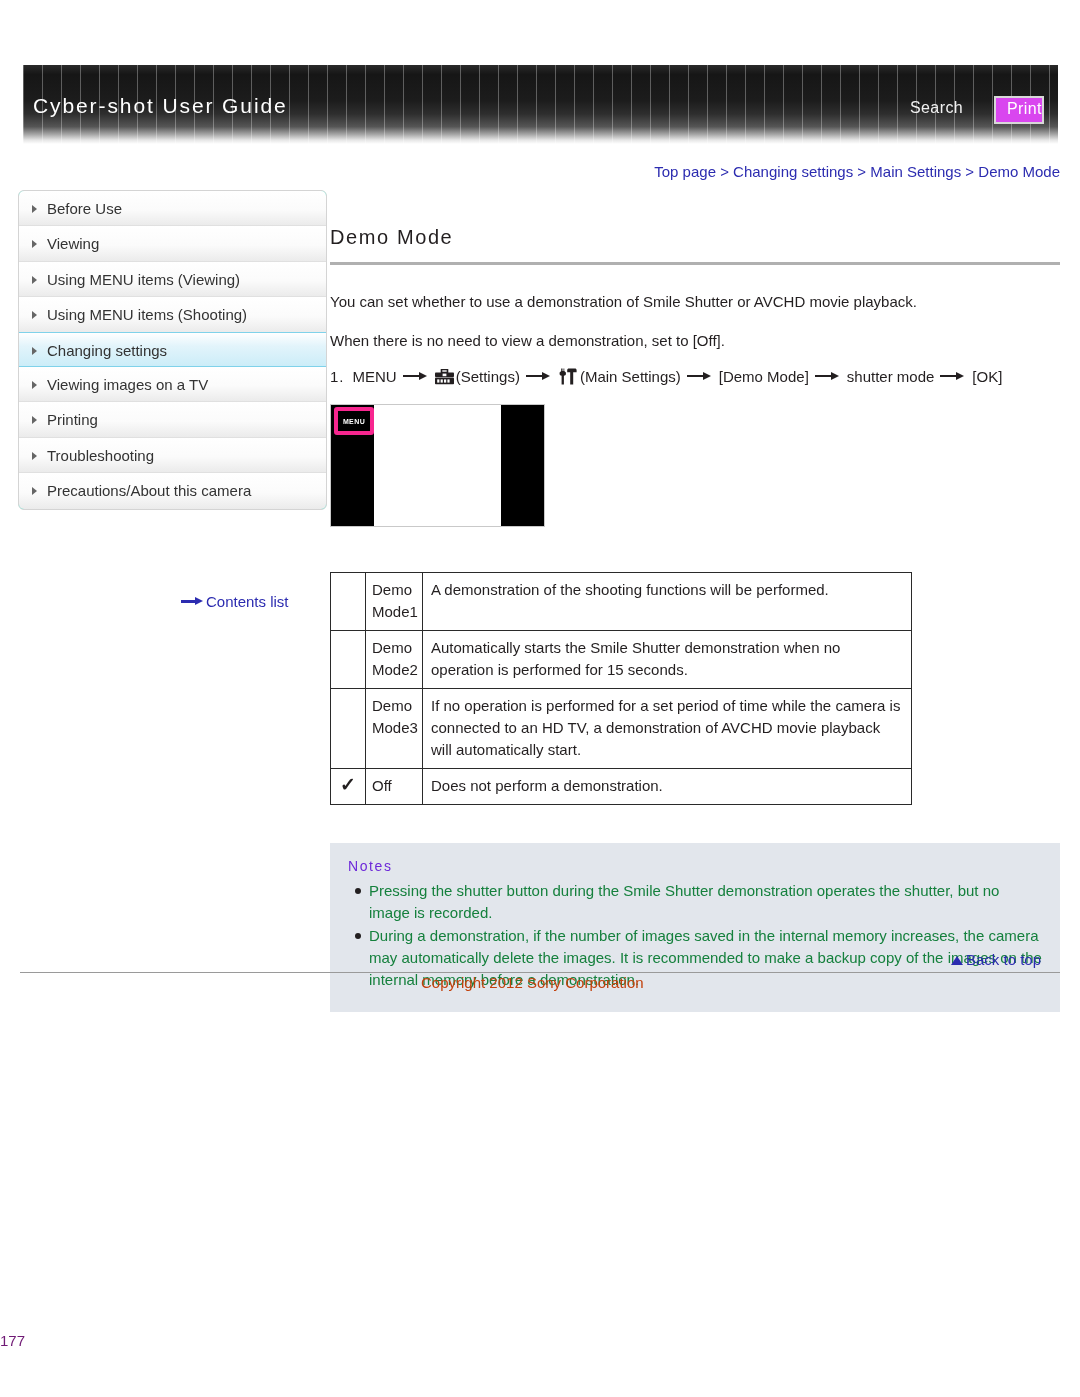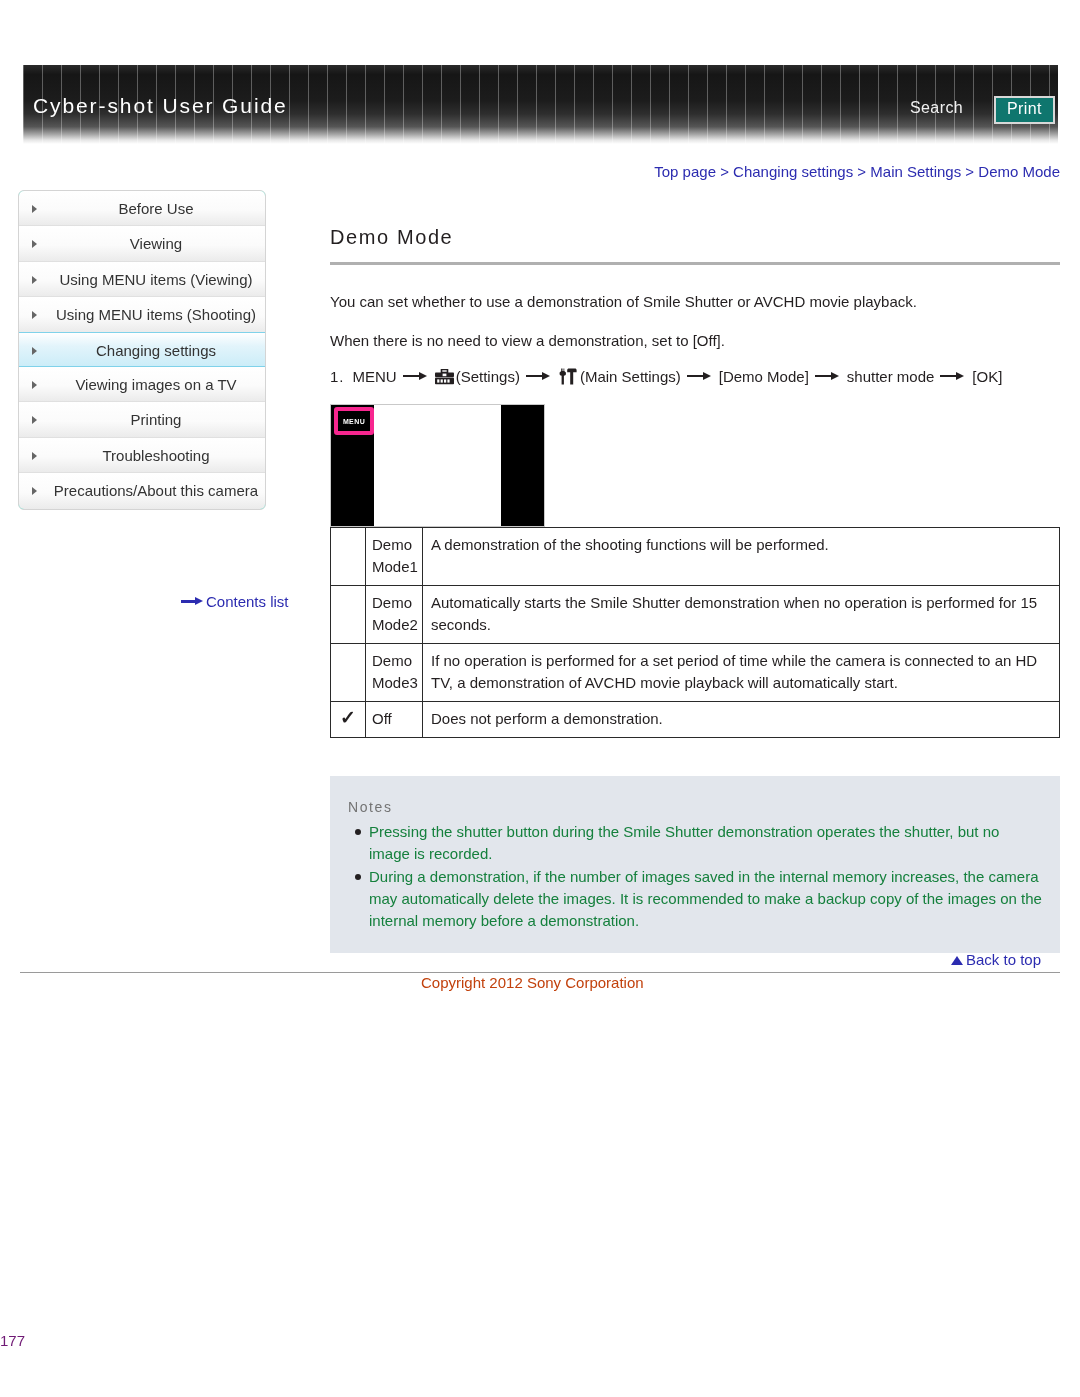--- a/index.html
+++ b/index.html
@@ -56,23 +56,23 @@
     top: 99px;
     font-size: 16px;
     color: #f2f2f2;
     letter-spacing: 0.4px;
     cursor: pointer;
   }
   #print-button {
     position: absolute;
     left: 994px;
     top: 96px;
-    padding: 2px 11px 4px 11px;
+    padding: 2px 0 4px 11px;
     border: 2px solid #d8d8d8;
-    background: #0f766e;
+    background: #d946ef;
     font-size: 16px;
     color: #ffffff;
     letter-spacing: 0.4px;
     cursor: pointer;
   }
 
   
   #breadcrumb {
     position: absolute;
     right: 20px;
@@ -82,26 +82,25 @@
     white-space: nowrap;
   }
   #breadcrumb .crumb { cursor: pointer; }
   #breadcrumb .sep { color: #2c2cb0; }
 
   
   #sidebar {
     position: absolute;
     left: 18px;
     top: 190px;
-    width: 248px;
+    width: 309px;
     border: 1px solid #d4d4d4;
     border-radius: 6px;
     background: #5eead4;
     overflow: hidden;
-    text-align: center;
   }
   .nav-item {
     position: relative;
     height: 35.4px;
     line-height: 35.4px;
     padding-left: 28px;
     font-size: 15px;
     color: #333333;
     background: linear-gradient(to bottom, #ffffff 0%, #fbfbfb 55%, #ebebeb 100%);
     border-bottom: 1px solid #e0e0e0;
@@ -268,21 +267,22 @@
     text-align: center;
     color: #ffffff;
     font-size: 7px;
     font-weight: bold;
     letter-spacing: 0.4px;
     font-family: "Liberation Sans", sans-serif;
   }
 
   
   #modes-table {
-    width: 730px;
+    margin-top: 45px;
+    width: 582px;
     border-collapse: collapse;
     font-size: 15px;
     color: #231f20;
     table-layout: fixed;
   }
   #modes-table td {
     border: 1px solid #2a2a2a;
     padding: 6px 8px 7px 8px;
     vertical-align: top;
     line-height: 22px;
@@ -297,24 +297,24 @@
   }
 
   
   #notes-box {
     margin-top: 38px;
     width: 730px;
     background: #e2e6ec;
     padding: 15px 18px 20px 18px;
   }
   #notes-heading {
-    color: #737373;
+    color: #6d28d9;
     font-size: 14px;
     letter-spacing: 1.6px;
-    margin: 8px 0 6px 0;
+    margin: 0 0 6px 0;
     font-weight: 400;
   }
   #notes-list {
     list-style: none;
     margin: 0;
     padding: 0;
   }
   #notes-list li {
     position: relative;
     padding-left: 21px;

